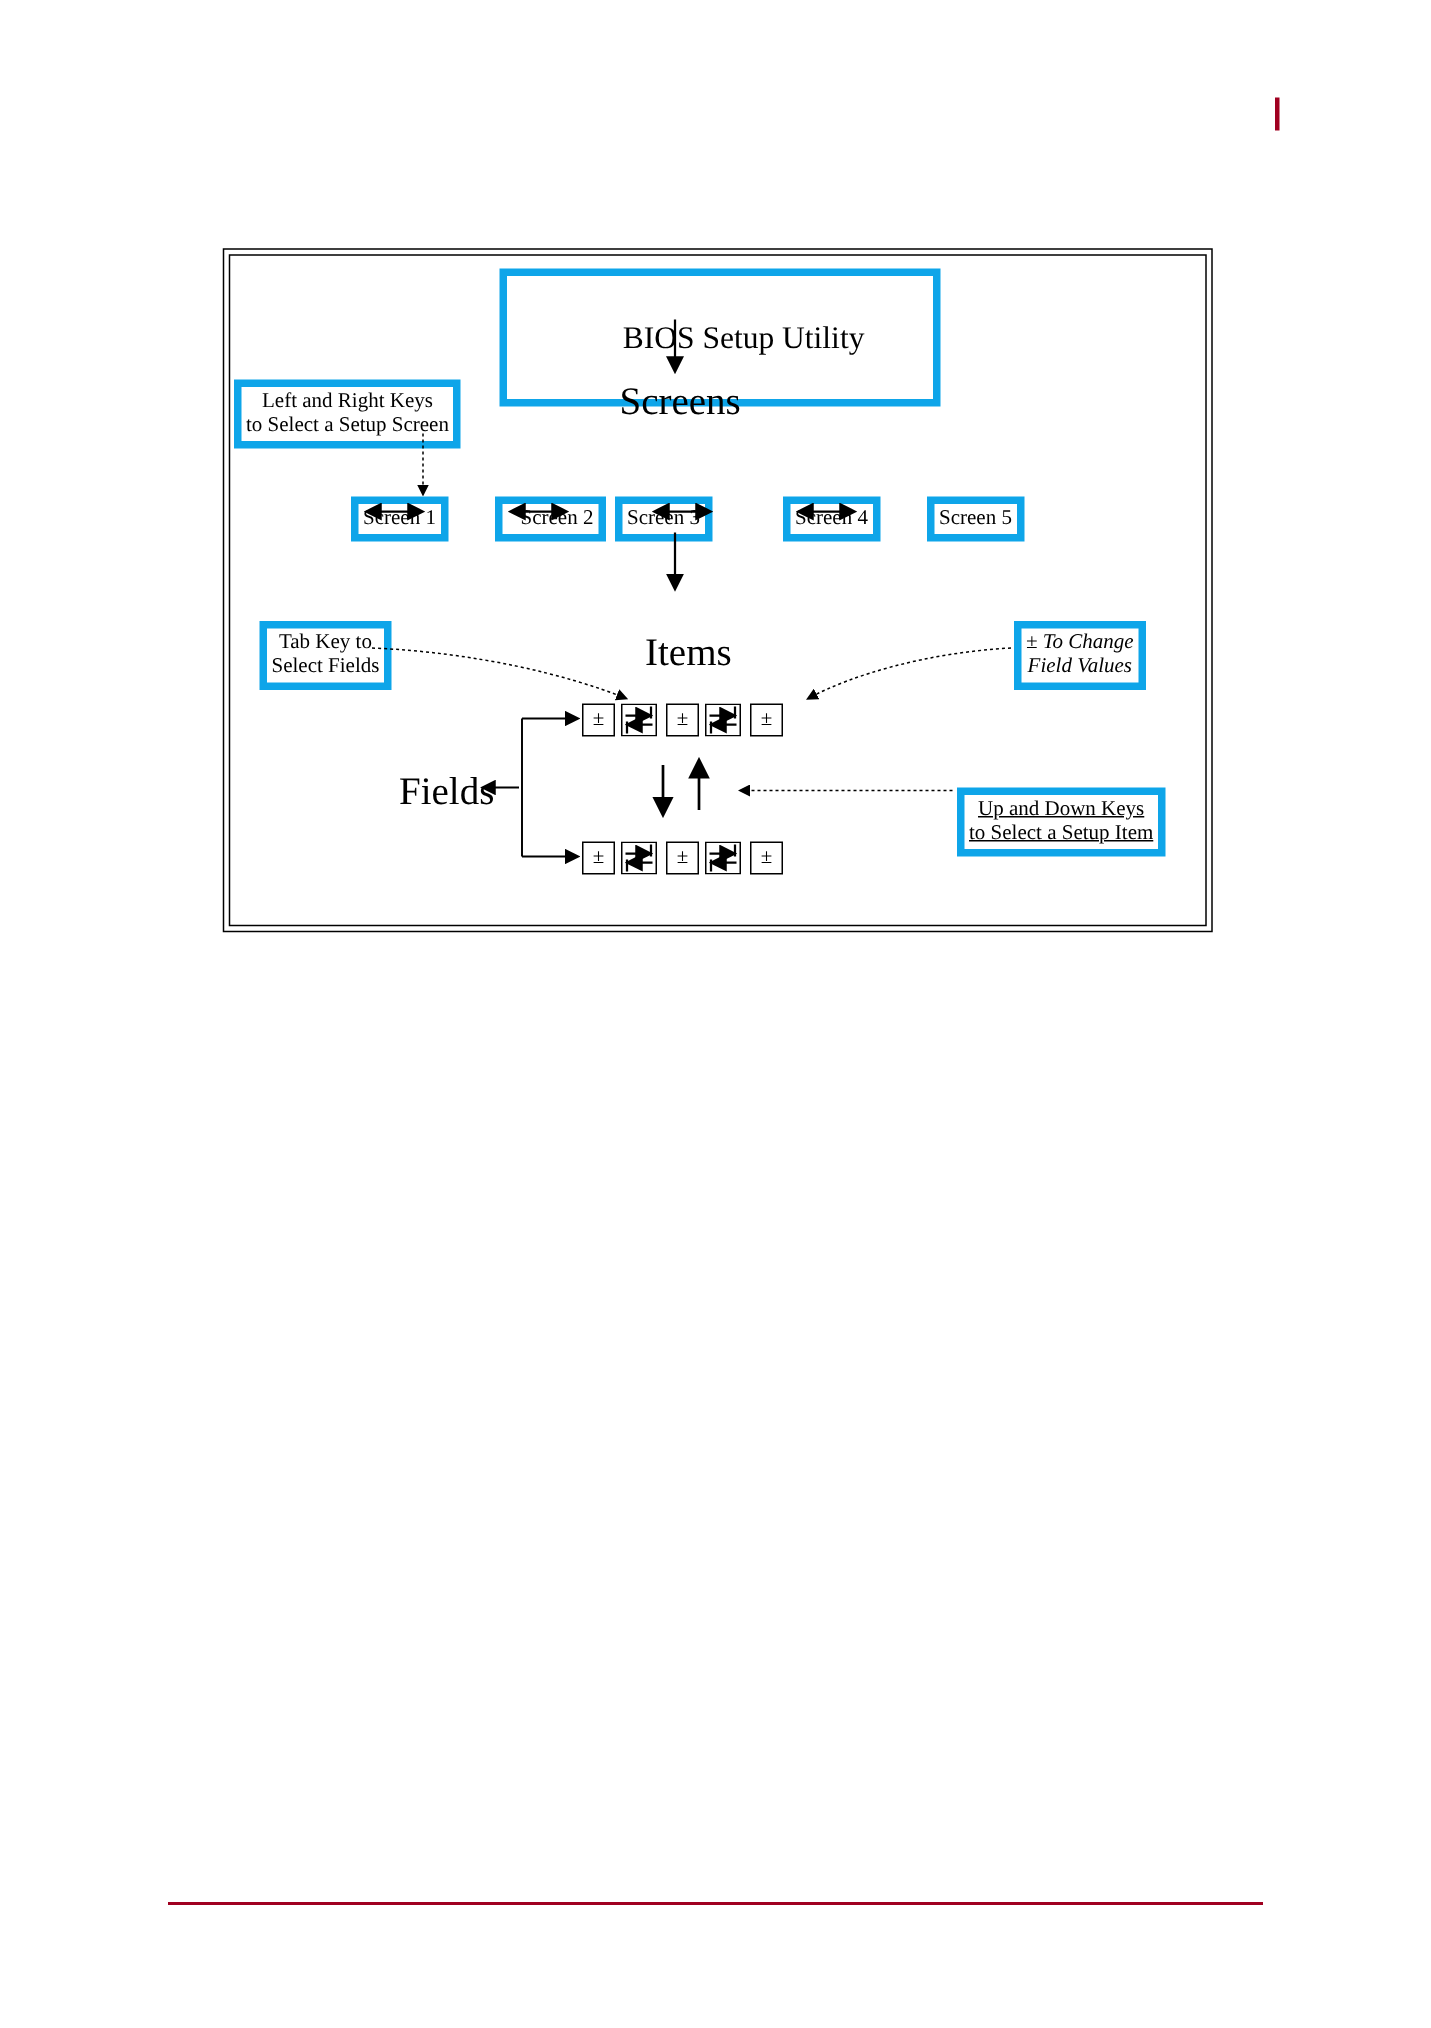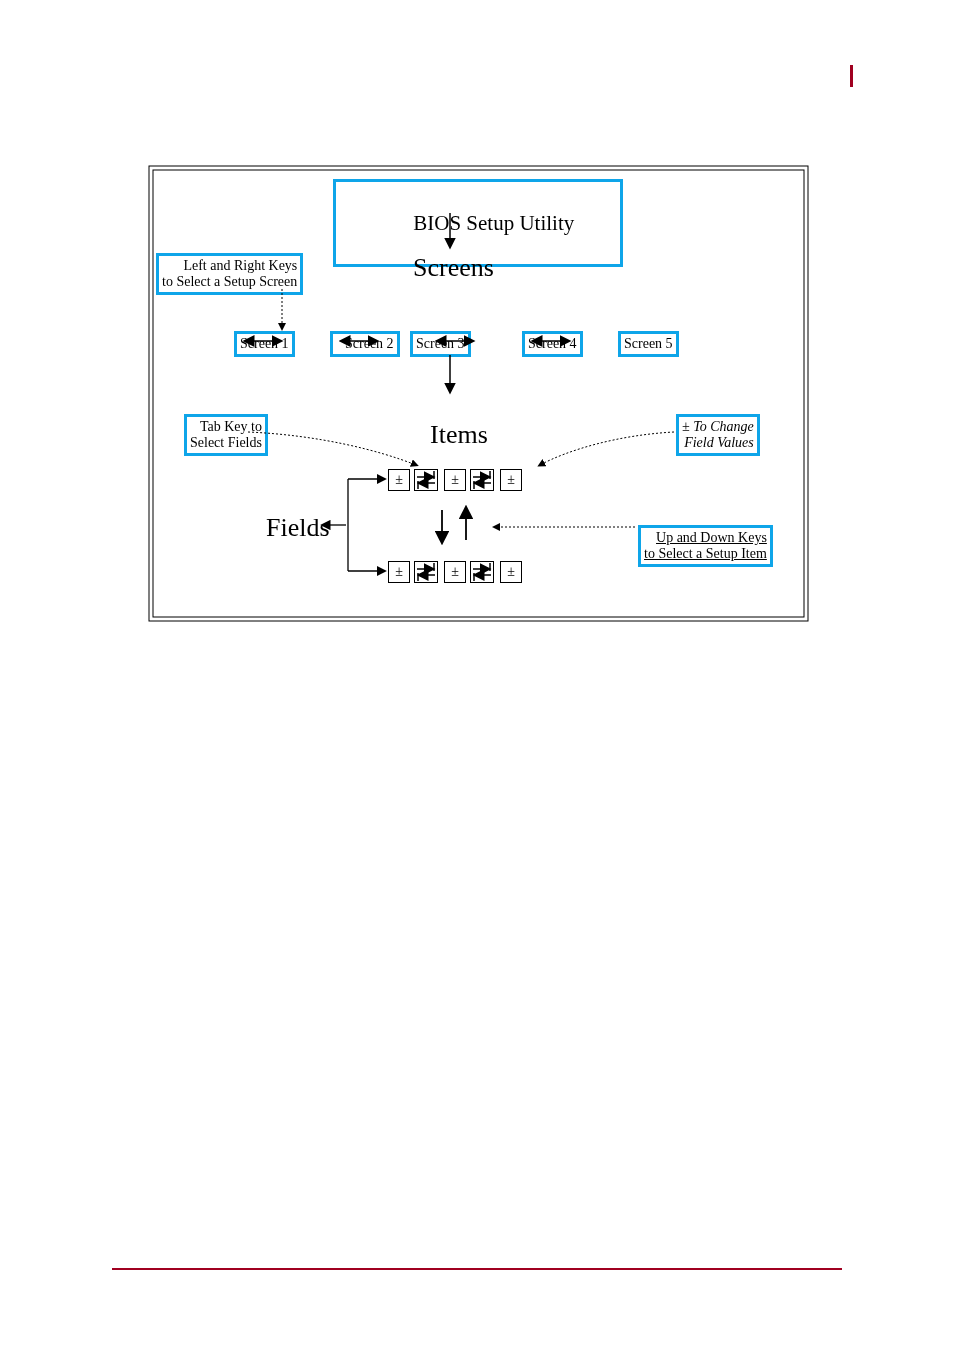--- a/index.html
+++ b/index.html
@@ -32,34 +32,34 @@
   }
   .diagram {
     position: absolute;
     left: 148px;
     top: 165px;
     width: 661px;
     height: 457px;
   }
   .diagram .abs { position: absolute; }
   .box {
-    border: 3px solid #0ea5e9;
+    border: 5px solid #0ea5e9;
     background: #fff;
     text-align: center;
     line-height: 1.15;
     white-space: pre;
     padding: 2px 3px;
   }
   .title-box {
     font-size: 21px;
     padding: 5px 12px;
   }
   .small {
     font-size: 14px;
-    text-align: right;
+    text-align: center;
   }
   .mid {
     font-size: 14px;
     margin-left: 48px;
   }
   .big-label {
     font-size: 26px;
   }
   .pm-box {
     border: 1px solid #000;
@@ -121,21 +121,21 @@
       <line x1="291" y1="176" x2="323" y2="176" stroke="#000" stroke-width="1.5" marker-start="url(#ahS)" marker-end="url(#ah)"></line>
       <line x1="387" y1="176" x2="419" y2="176" stroke="#000" stroke-width="1.5" marker-start="url(#ahS)" marker-end="url(#ah)"></line>
     </svg>
 
     <svg class="abs" style="left:0;top:0" width="661" height="457">
       <line x1="302" y1="190" x2="302" y2="225" stroke="#000" stroke-width="1.5" marker-end="url(#ah)"></line>
     </svg>
 
     <div class="abs big-label" style="left:282px; top:255px;text-align:right;">Items</div>
 
-    <div class="abs box small" style="left:36px; top:249px;">Tab Key to
+    <div class="abs box small" style="left:25px; top:249px;">Tab Key to
 Select Fields</div>
 
     <div class="abs box small" style="left:528px; top:249px;font-style:italic;">± To Change
 Field Values</div>
 
     <svg class="abs" style="left:0;top:0" width="661" height="457">
       <path d="M100 267 C 170 270, 230 285, 268 300" fill="none" stroke="#000" stroke-width="1" stroke-dasharray="2,2" marker-end="url(#ah)"></path>
       <path d="M526 267 C 470 270, 420 285, 392 300" fill="none" stroke="#000" stroke-width="1" stroke-dasharray="2,2" marker-end="url(#ah)"></path>
     </svg>
 

